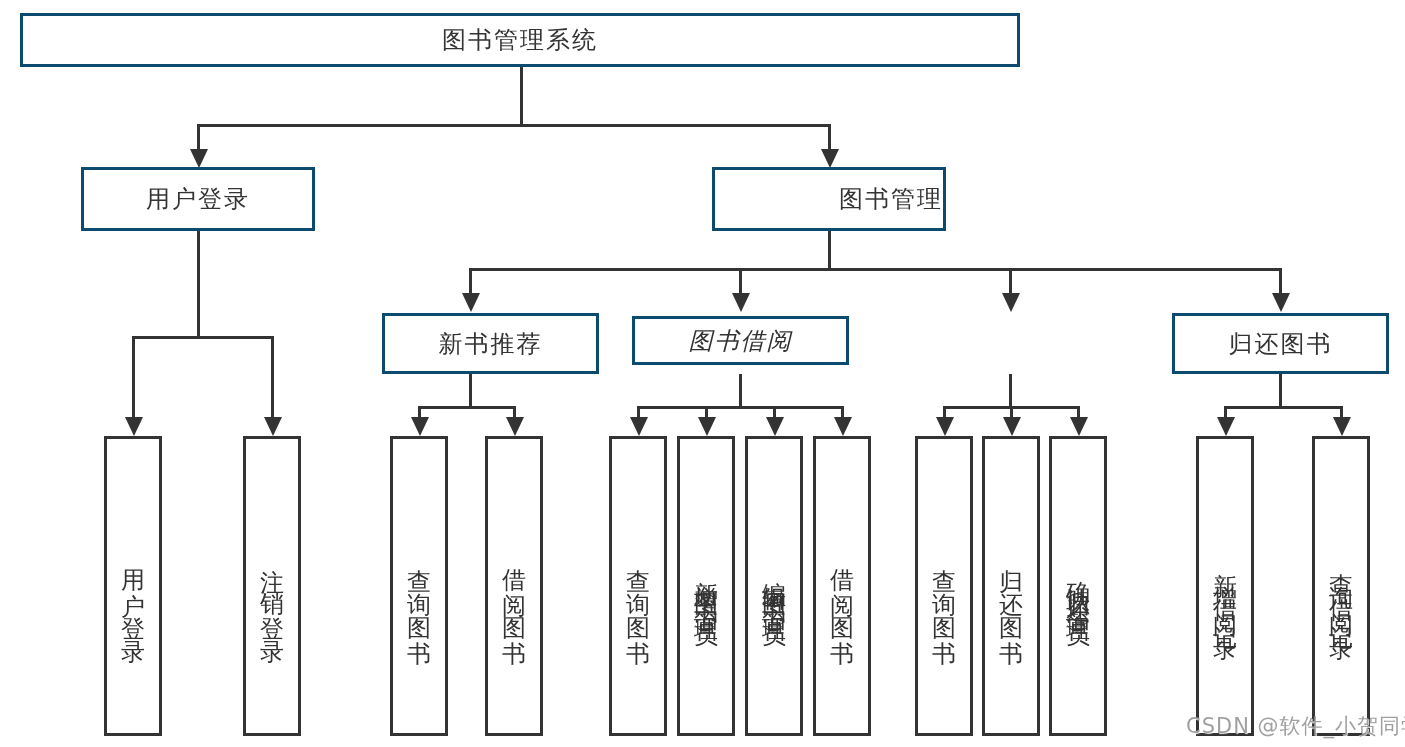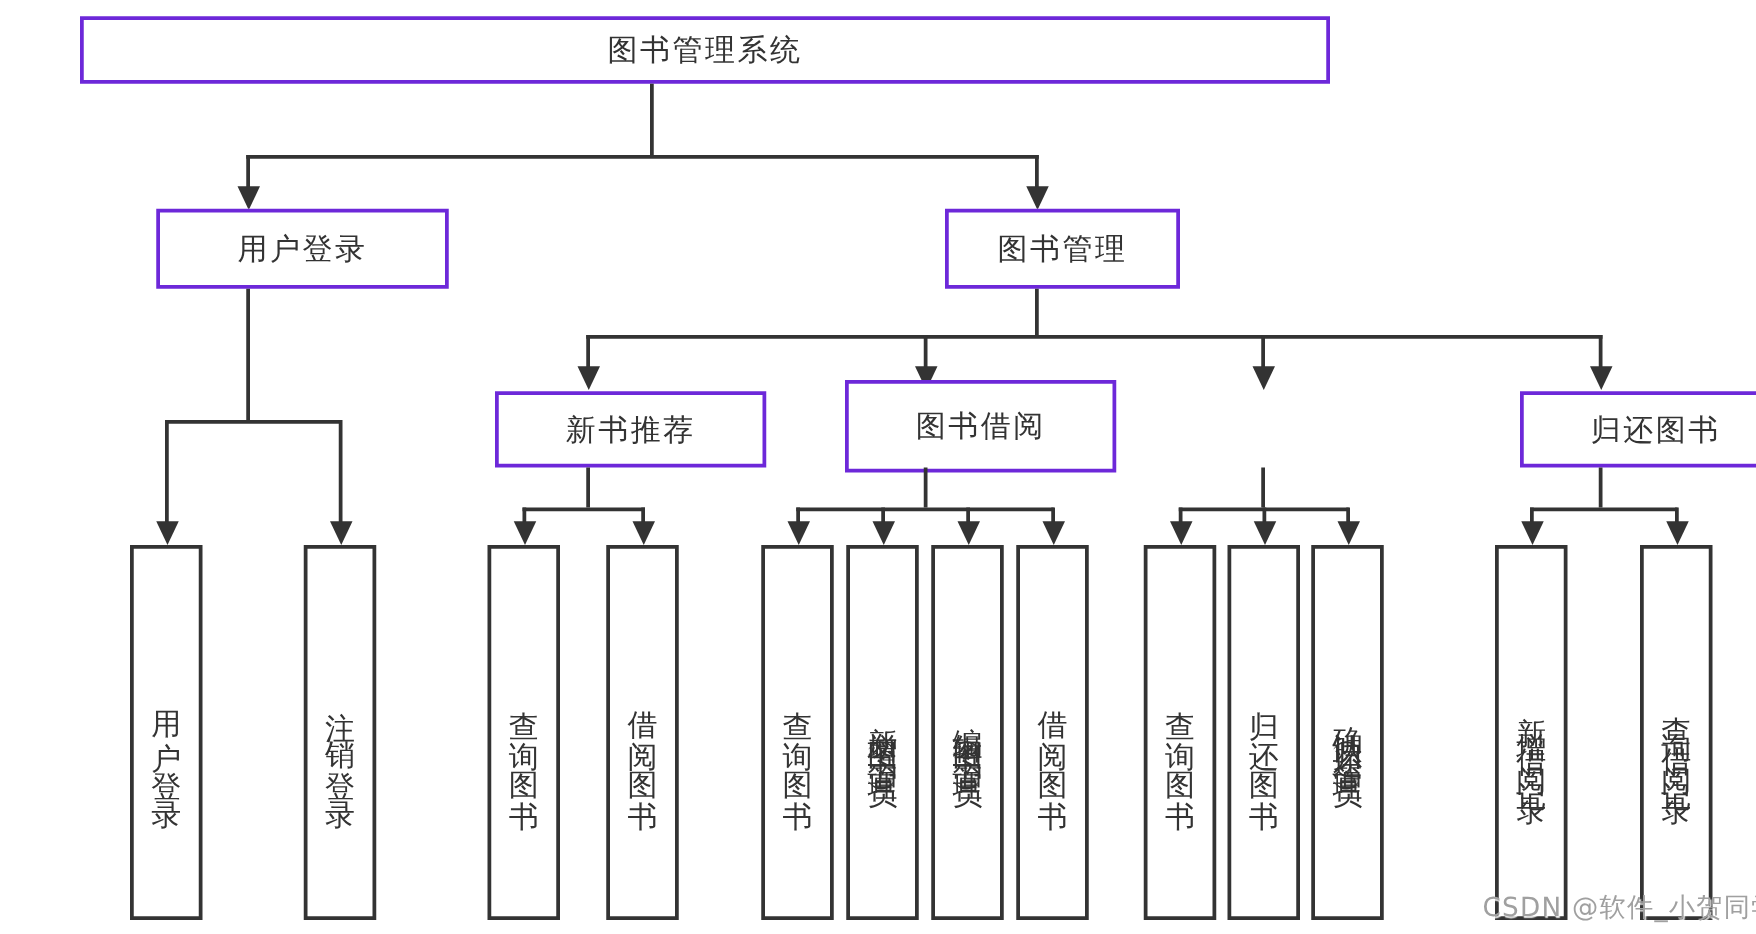--- a/index.html
+++ b/index.html
@@ -9,29 +9,28 @@
     width: 1405px;
     height: 747px;
     background: #ffffff;
     font-family: "DejaVu Sans", "Liberation Sans", sans-serif;
     color: #333333;
     overflow: hidden;
   }
   
   .node {
     position: absolute;
-    border: 3px solid #6d28d9;
+    border: 3px solid #0c4a6e;
     background: #ffffff;
     display: flex;
     align-items: center;
     justify-content: center;
     font-size: 24px;
     letter-spacing: 2px;
     white-space: nowrap;
-    margin-left: 44px;
   }
   
   .vnode {
     position: absolute;
     border: 3px solid #333333;
     background: #ffffff;
     display: flex;
     align-items: center;
     justify-content: center;
     writing-mode: vertical-rl;
@@ -81,21 +80,21 @@
   <div class="vline" style="left:520px; top:67px;  height:57px;"></div>
   <div class="hline" style="left:197px; top:124px; width:634px;"></div>
   <div class="vline" style="left:197px; top:124px; height:28px;"></div>
   <div class="arrow" style="left:190px; top:149px;"></div>
   <div class="vline" style="left:828px; top:124px; height:28px;"></div>
   <div class="arrow" style="left:821px; top:149px;"></div>
 
   <div class="node" style="left:81px; top:167px; width:234px; height:64px;">
     <span>用户登录</span>
   </div>
-  <div class="node" style="left:712px; top:167px; width:188px; height:64px;">
+  <div class="node" style="left:712px; top:167px; width:234px; height:64px;justify-content:flex-end;">
     <span>图书管理</span>
   </div>
 
   <div class="vline" style="left:197px; top:231px; height:105px;"></div>
   <div class="hline" style="left:132px; top:336px; width:141px;"></div>
   <div class="vline" style="left:132px; top:336px; height:84px;"></div>
   <div class="arrow" style="left:125px; top:417px;"></div>
   <div class="vline" style="left:271px; top:336px; height:84px;"></div>
   <div class="arrow" style="left:264px; top:417px;"></div>
 
@@ -103,24 +102,24 @@
   <div class="hline" style="left:469px;  top:268px; width:813px;"></div>
   <div class="vline" style="left:469px;  top:268px; height:28px;"></div>
   <div class="arrow" style="left:462px;  top:293px;"></div>
   <div class="vline" style="left:739px;  top:268px; height:28px;"></div>
   <div class="arrow" style="left:732px;  top:293px;"></div>
   <div class="vline" style="left:1009px; top:268px; height:28px;"></div>
   <div class="arrow" style="left:1002px; top:293px;"></div>
   <div class="vline" style="left:1279px; top:268px; height:28px;"></div>
   <div class="arrow" style="left:1272px; top:293px;"></div>
 
-  <div class="node" style="left:352px; top:313px; width:217px; height:61px;">
+  <div class="node" style="left:382px; top:313px; width:217px; height:61px;">
     <span>新书推荐</span>
   </div>
-  <div class="node" style="left:632px; top:304px; width:217px; height:74px;">
+  <div class="node" style="left:632px; top:316px; width:217px; height:49px;font-style:italic;">
     <span>图书借阅</span>
   </div>
   <div class="node" style="left:1172px; top:313px; width:217px; height:61px;">
     <span>归还图书</span>
   </div>
 
   <div class="vline" style="left:469px; top:374px; height:32px;"></div>
   <div class="hline" style="left:418px; top:406px; width:98px;"></div>
   <div class="vline" style="left:418px; top:406px; height:14px;"></div>
   <div class="arrow" style="left:411px; top:417px;"></div>

